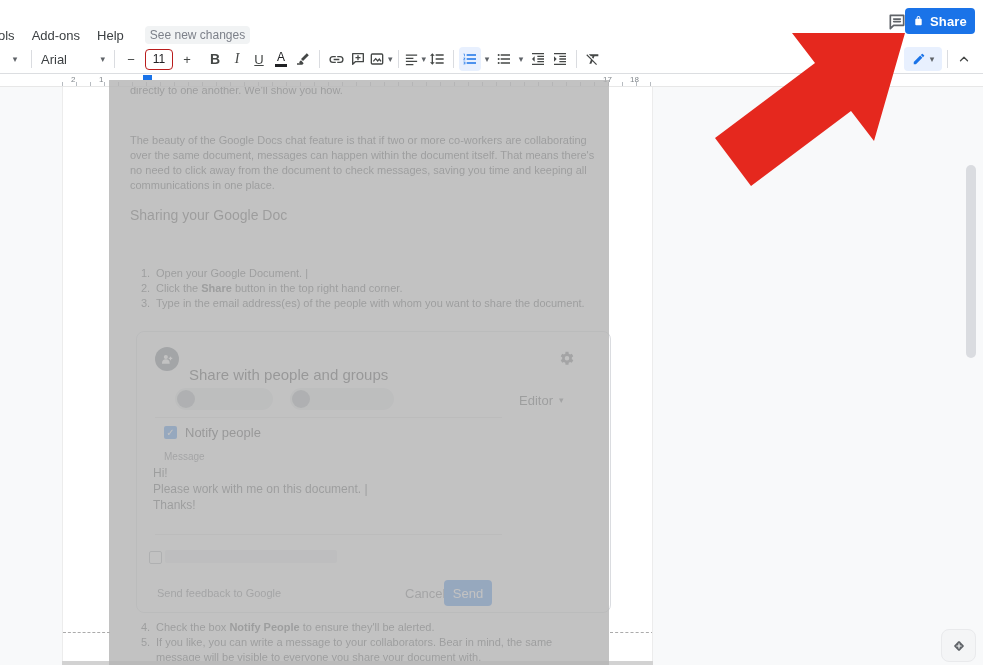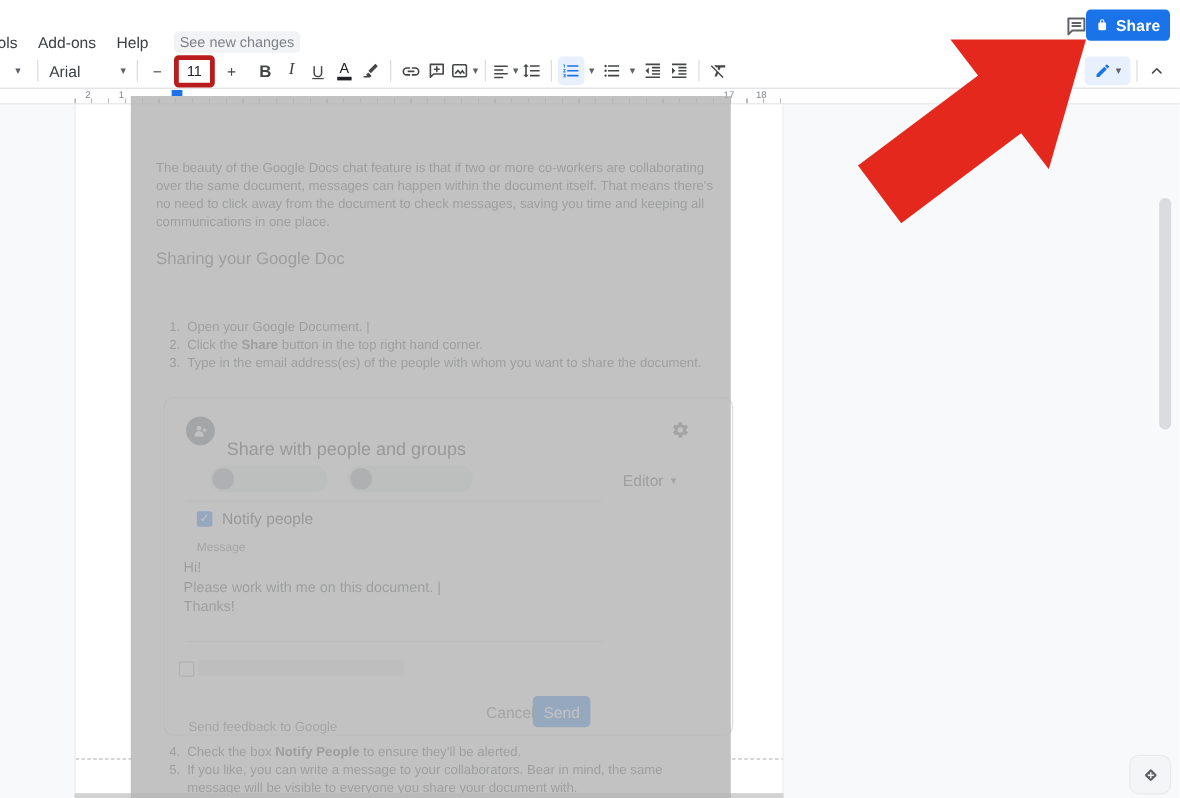--- a/index.html
+++ b/index.html
@@ -22,21 +22,21 @@
              font-size:13px;font-weight:bold;letter-spacing:.2px;}
 
   
   .toolbar{position:absolute;top:45px;left:0;right:0;height:29px;background:#fff;z-index:10;
            display:flex;align-items:center;padding:0 8px 0 4px;border-bottom:1px solid #dcdee1;box-sizing:border-box;}
   .sep{width:1px;height:18px;background:#dadce0;margin:0 5px;flex:0 0 auto;}
   .tbtn{height:24px;min-width:22px;display:flex;align-items:center;justify-content:center;
         border-radius:4px;color:#444746;flex:0 0 auto;font-size:13px;}
   .caret{font-size:9px;color:#5f6368;line-height:1;}
   .font-sel{width:64px;display:flex;align-items:center;justify-content:space-between;padding:0 4px;color:#3c4043;}
-  .size-box{width:26px;height:19px;border:4px solid #b91c1c;border-radius:4px;display:flex;
+  .size-box{width:26px;height:19px;border:1px solid #b91c1c;border-radius:4px;display:flex;
             align-items:center;justify-content:center;font-size:12px;color:#202124;margin:0 3px;}
   .bld{font-weight:bold;font-size:14px;}
   .itl{font-style:italic;font-size:14px;font-family:"Liberation Serif",serif;}
   .und{text-decoration:underline;font-size:13px;}
   .tcol{display:flex;flex-direction:column;align-items:center;line-height:1;font-size:12px;color:#202124;}
   .tcol .bar{width:12px;height:3px;background:#202124;margin-top:1px;}
   .right-tools{margin-left:auto;display:flex;align-items:center;}
   .mode-chip{height:24px;width:38px;border-radius:4px;display:flex;align-items:center;justify-content:center;gap:4px;}
 
   
@@ -85,21 +85,21 @@
   .dlg-div1{position:absolute;left:18px;top:85px;width:347px;height:1px;background:#e0e0e0;}
   .dlg-check{position:absolute;width:13px;height:13px;border-radius:2px;color:#fff;font-size:10px;
              display:flex;align-items:center;justify-content:center;line-height:1;}
   .chk1{left:27px;top:94px;}
   .dlg-notify{position:absolute;left:48px;top:93px;font-size:13px;color:#202124;}
   .dlg-msglabel{position:absolute;left:27px;top:119px;font-size:10px;color:#5f6368;}
   .dlg-msg{position:absolute;left:16px;top:133px;font-size:12px;line-height:16px;color:#3c4043;}
   .dlg-div2{position:absolute;left:18px;top:202px;width:347px;height:1px;background:#e0e0e0;}
   .chk2{left:12px;top:219px;background:#fff;border:1.5px solid #9aa0a6;box-sizing:border-box;}
   .redact{position:absolute;left:28px;top:218px;width:172px;height:13px;background:#e8eaed;border-radius:2px;}
-  .dlg-feedback{position:absolute;left:20px;top:255px;font-size:11px;color:#5f6368;margin-top:13px;}
+  .dlg-feedback{position:absolute;left:20px;top:255px;font-size:11px;color:#5f6368;}
   .dlg-cancel{position:absolute;left:268px;top:254px;font-size:13px;color:#5f6368;}
   .dlg-send{position:absolute;left:307px;top:248px;width:48px;height:26px;border-radius:4px;
             color:#fff;font-size:13px;display:flex;align-items:center;justify-content:center;}
 
   
   .overlay{position:absolute;left:109px;top:80px;width:500px;height:585px;
            background:rgba(180,180,180,0.81);z-index:20;}
 
   
   .scroll-thumb{position:absolute;left:966px;top:165px;width:10px;height:193px;border-radius:6px;
@@ -247,20 +247,21 @@
   <span class="rlab rl0">2</span>
   <span class="rlab rl1">1</span>
   <span class="rlab rl2">17</span>
   <span class="rlab rl3">18</span>
 </div>
 <div class="indent-marker" style="background: rgb(26, 115, 232);"></div>
 
 <div class="canvas">
   <div class="page">
 
+    <div class="abs doc-text partial-line">directly to one another. We'll show you how.</div>
 
     <div class="abs doc-text para1">The beauty of the Google Docs chat feature is that if two or more co-workers are collaborating over the same document, messages can happen within the document itself. That means there's no need to click away from the document to check messages, saving you time and keeping all communications in one place.</div>
 
     <div class="abs doc-h h2">Sharing your Google Doc</div>
 
     <div class="abs doc-text steps1">
       <div class="step">
         <span class="step-num">1.</span>
         <span class="step-text">Open your Google Document. |</span>
       </div>

